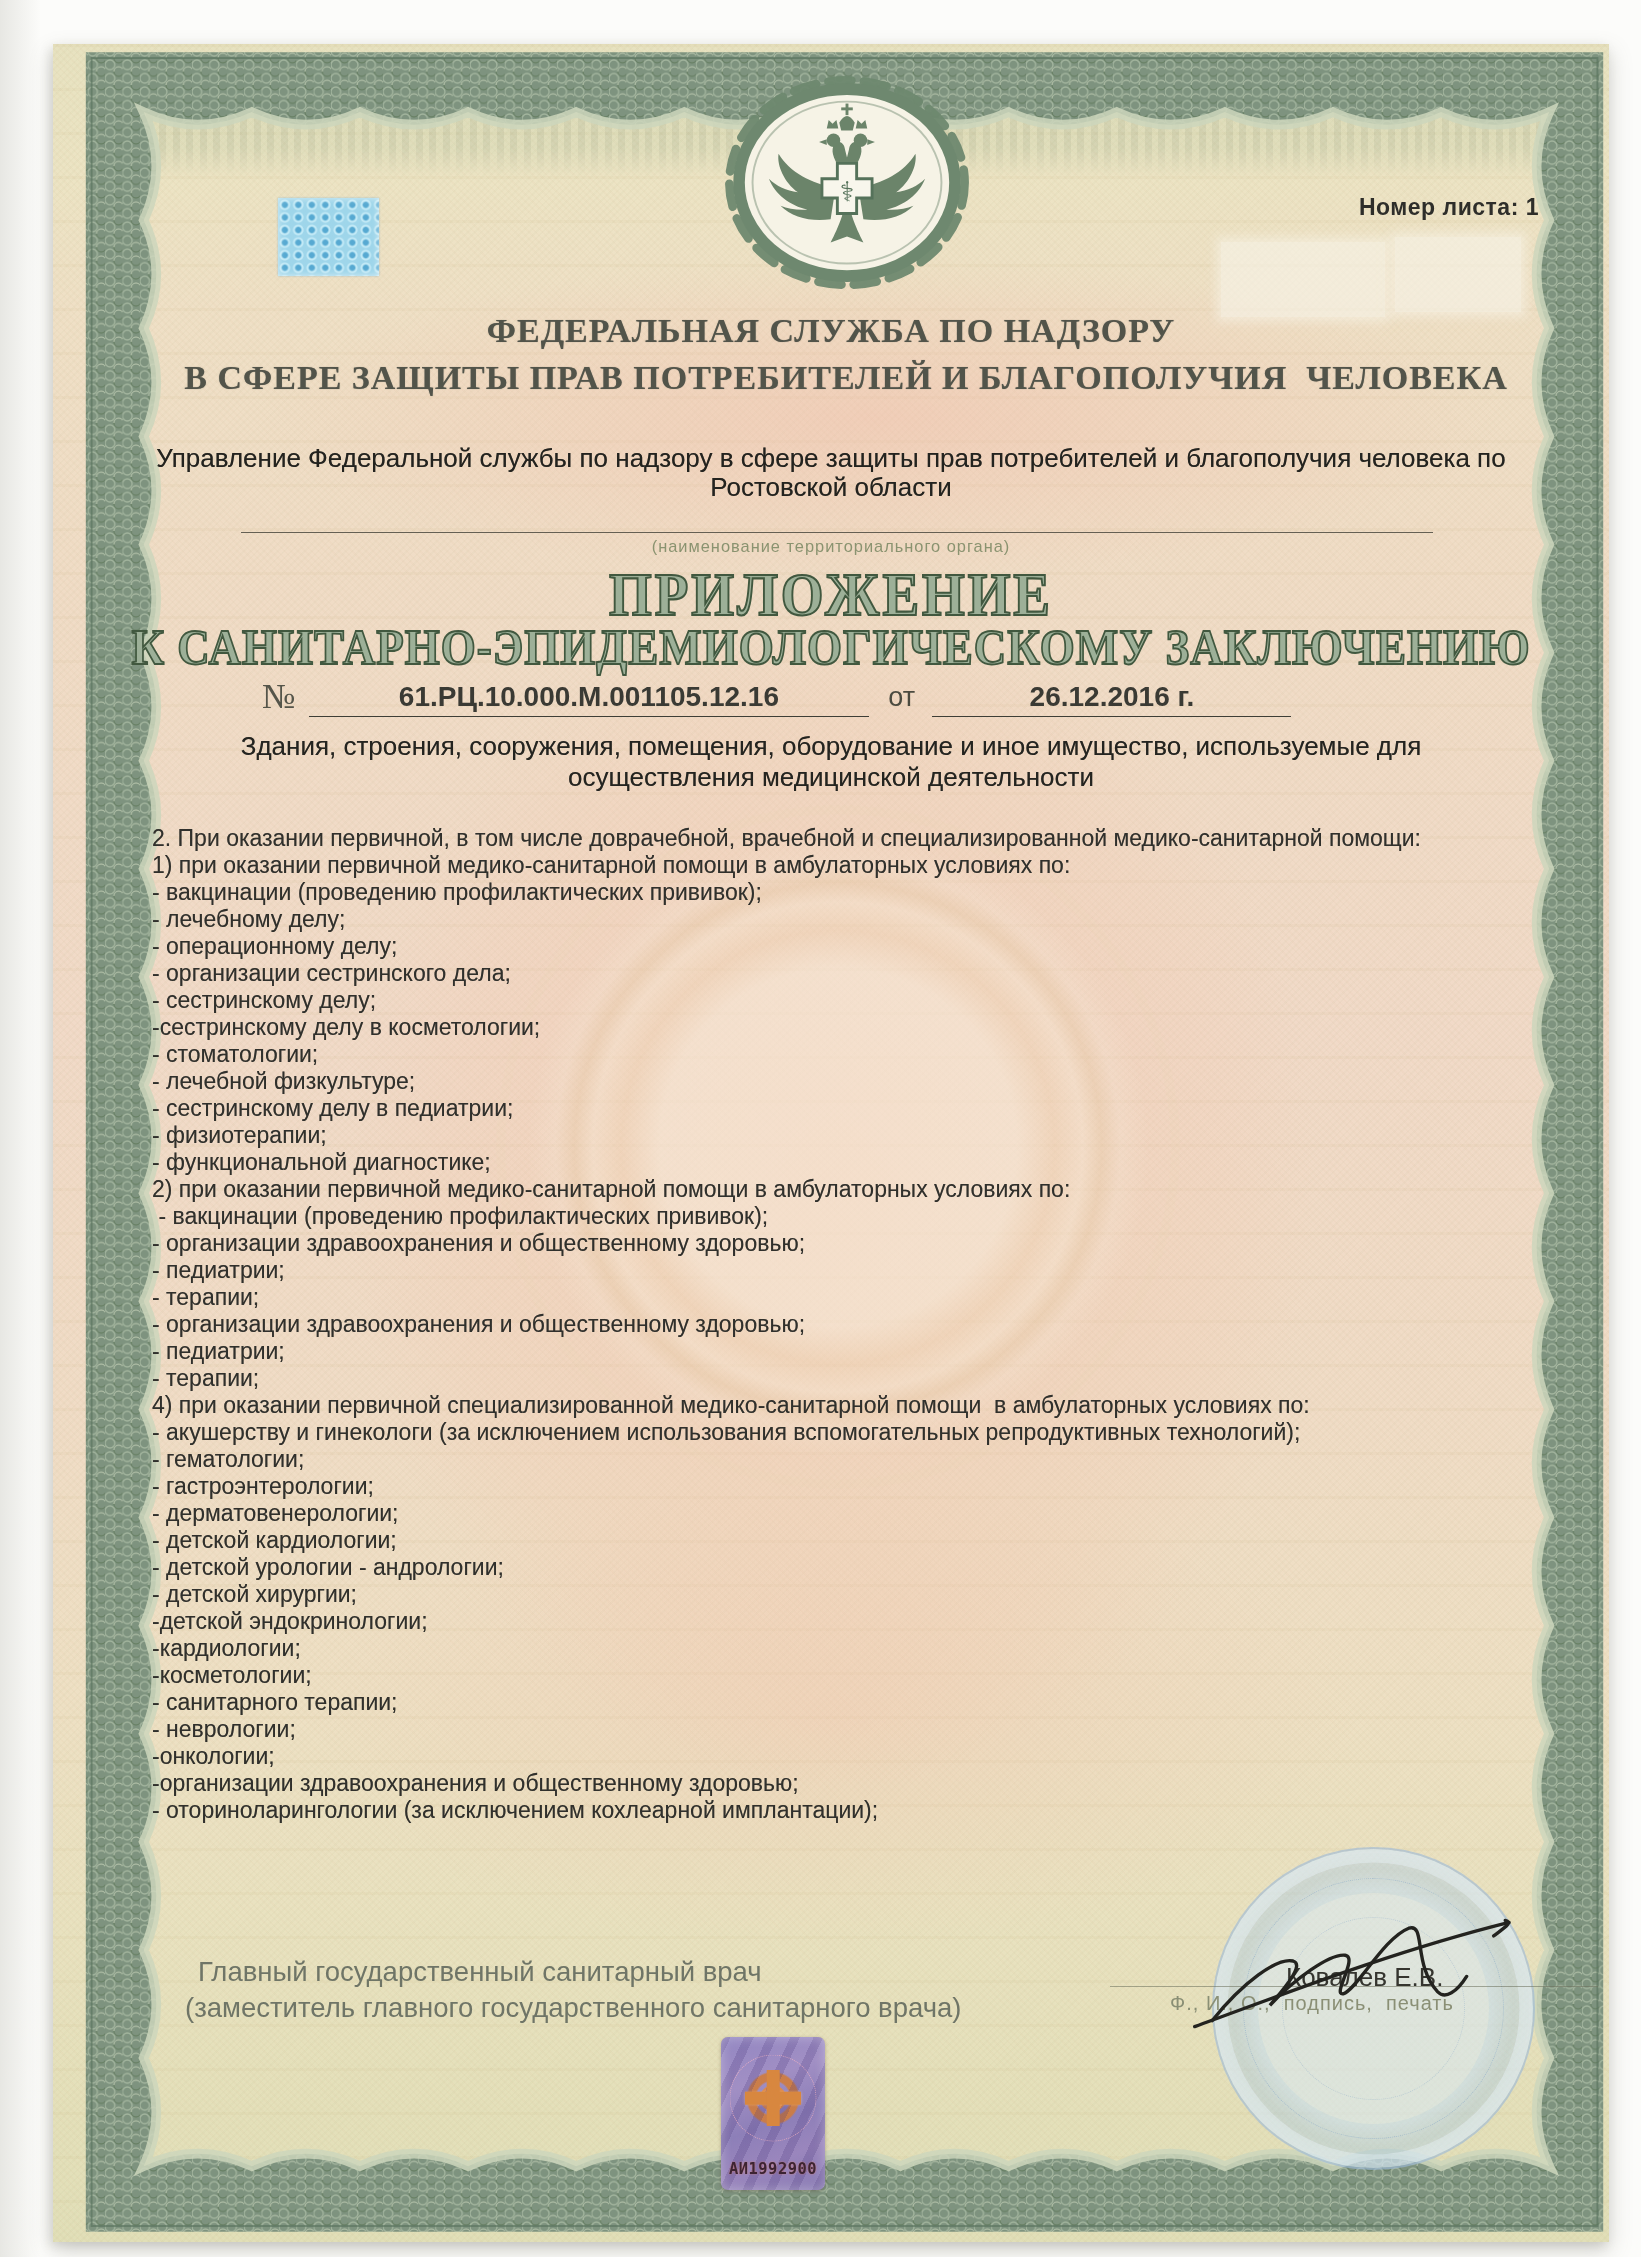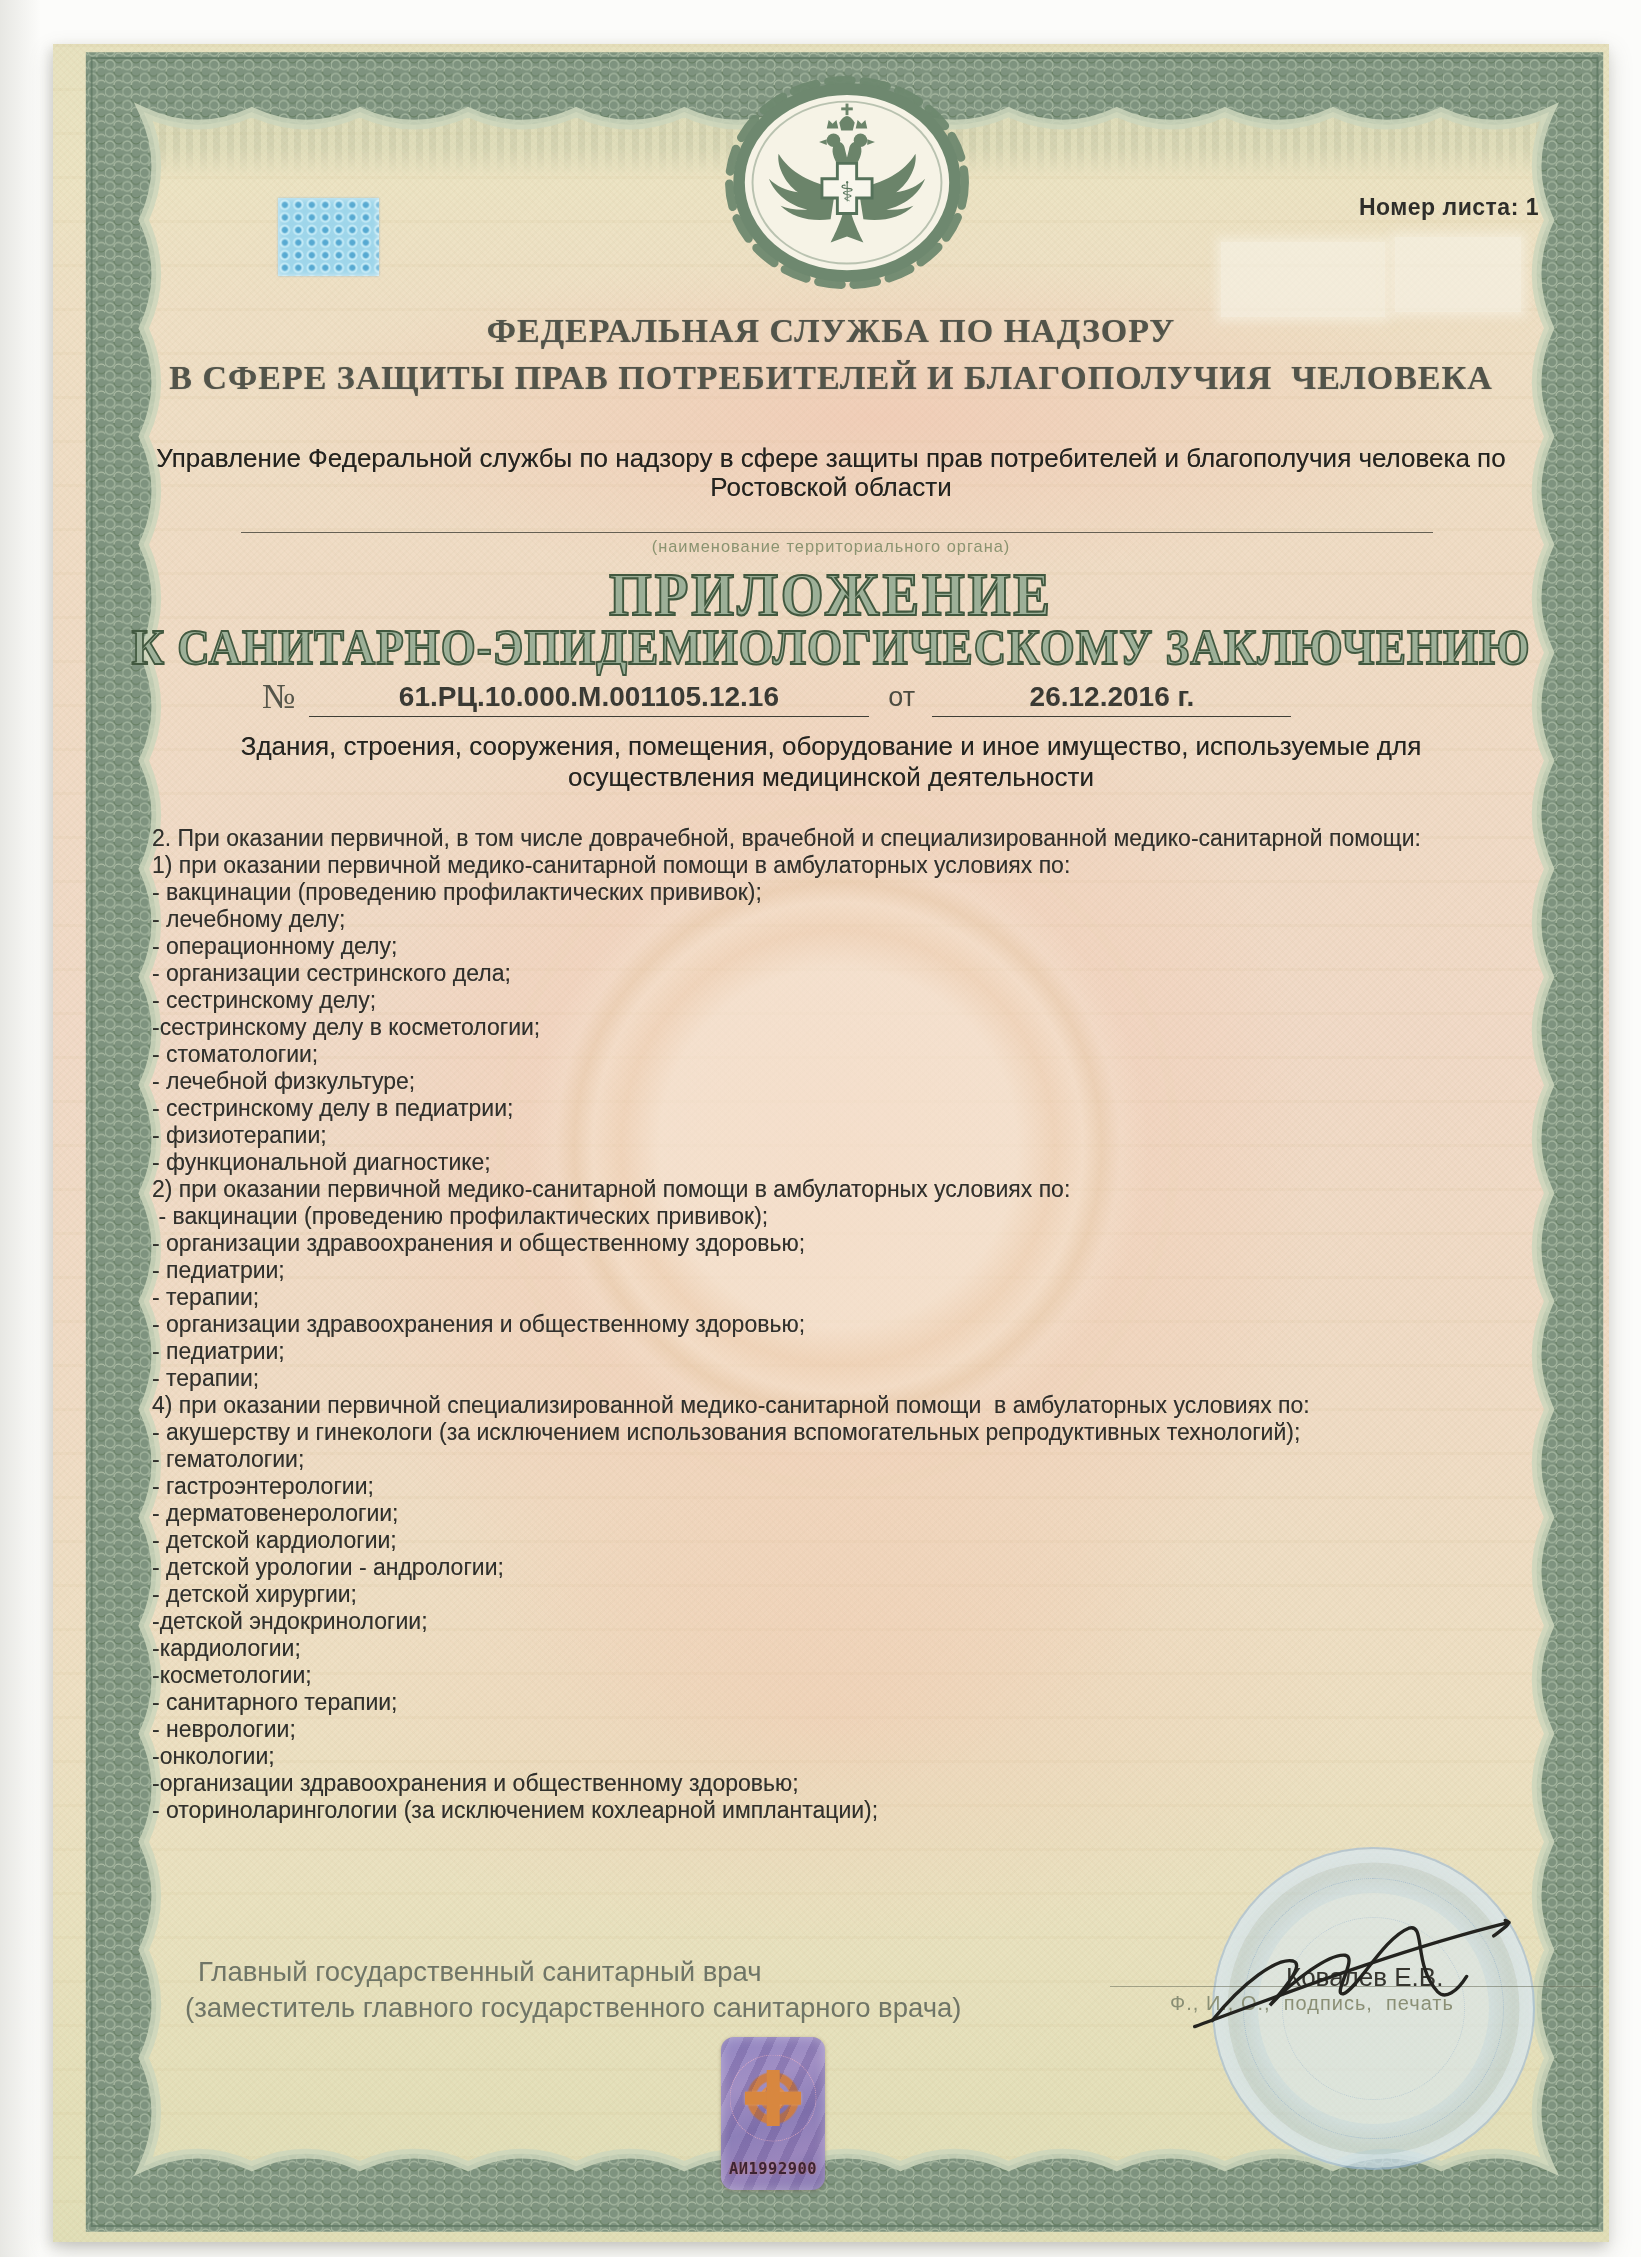--- a/index.html
+++ b/index.html
@@ -39,21 +39,21 @@
 
   .txt{position:absolute;z-index:4;}
   .center{left:0;width:100%;text-align:center;}
   .pre{white-space:pre;}
 
   .sheet-no{right:70px;top:150px;font-size:23px;font-weight:bold;color:#2e2e2a;letter-spacing:0.5px;}
 
   .agency{font-family:"Liberation Serif",serif;font-weight:bold;font-size:34px;color:#52544a;
     letter-spacing:1px;text-shadow:0 0 1px rgba(82,84,74,.55);}
   .agency.l1{top:268px;}
-  .agency.l2{top:315px;}
+  .agency.l2{top:315px;padding-left:15px;}
 
   .terr{font-size:26px;color:#23231f;text-shadow:0 0 0.5px rgba(35,35,31,.5);}
   .terr.l1{top:399px;}
   .terr.l2{top:428px;}
   .rule{position:absolute;left:188px;top:488px;width:1192px;border-top:1.9px solid rgba(55,55,46,.75);z-index:4;}
   .terr-cap{top:493px;font-size:16.4px;color:#8a9370;letter-spacing:1px;}
 
   .title{font-family:"Liberation Serif",serif;font-weight:bold;color:#9db098;
     -webkit-text-stroke:1.9px #41583f;letter-spacing:2.9px;transform:scaleY(1.12);transform-origin:top;}
   .title.l1{top:515px;font-size:55px;}
@@ -88,21 +88,21 @@
   .signer{left:1233px;top:1918px;font-size:26px;color:#35352f;z-index:5;}
   .sign-cap{left:1117px;top:1948px;font-size:20px;color:#8a8f75;letter-spacing:1px;z-index:5;}
   .sig-svg{position:absolute;left:1130px;top:1863px;z-index:6;}
 
   .holo-top{position:absolute;left:225px;top:154px;width:101px;height:78px;z-index:4;opacity:.95;
     background-color:#ade0f0;
     background-image:radial-gradient(circle at 6.8px 6.8px, #4fa7d3 2.4px, rgba(195,236,250,.95) 3.9px 4.8px, rgba(140,205,235,.55) 5.8px);
     background-size:13.5px 12.6px;
     box-shadow:inset 0 0 7.7px rgba(255,255,255,.65), 0 0 1.9px rgba(90,150,190,.5);}
 
-  .holo-bottom{position:absolute;left:668px;top:1993px;width:104px;height:153px;border-radius:13px;z-index:5;
+  .holo-bottom{position:absolute;left:668px;top:1993px;width:104px;height:153px;border-radius:7px;z-index:5;
     background:
       repeating-linear-gradient(115deg, rgba(70,50,120,.22) 0 8.7px, rgba(0,0,0,0) 8.7px 21px),
       radial-gradient(circle at 50% 40%, rgba(224,138,70,.95) 0 12.6px, rgba(224,138,70,0) 13.5px),
       radial-gradient(circle at 50% 40%, transparent 16.4px, rgba(208,124,60,.9) 18.3px 25px, transparent 27px),
       linear-gradient(160deg,#9387c2 0%,#a18fc4 30%,#8d7fb8 55%,#9a86bd 75%,#8a7cb4 100%);
     box-shadow:inset 0 0 11.6px rgba(255,255,255,.35), 0 1px 3.9px rgba(80,60,40,.35);}
   .holo-bottom::before{content:"";position:absolute;left:50%;top:40%;width:56px;height:12.6px;transform:translate(-50%,-50%);
     background:#d8873f;box-shadow:0 0 2.9px rgba(255,200,140,.6);}
   .holo-bottom::after{content:"";position:absolute;left:50%;top:40%;width:12.6px;height:56px;transform:translate(-50%,-50%);
     background:#d8873f;}

